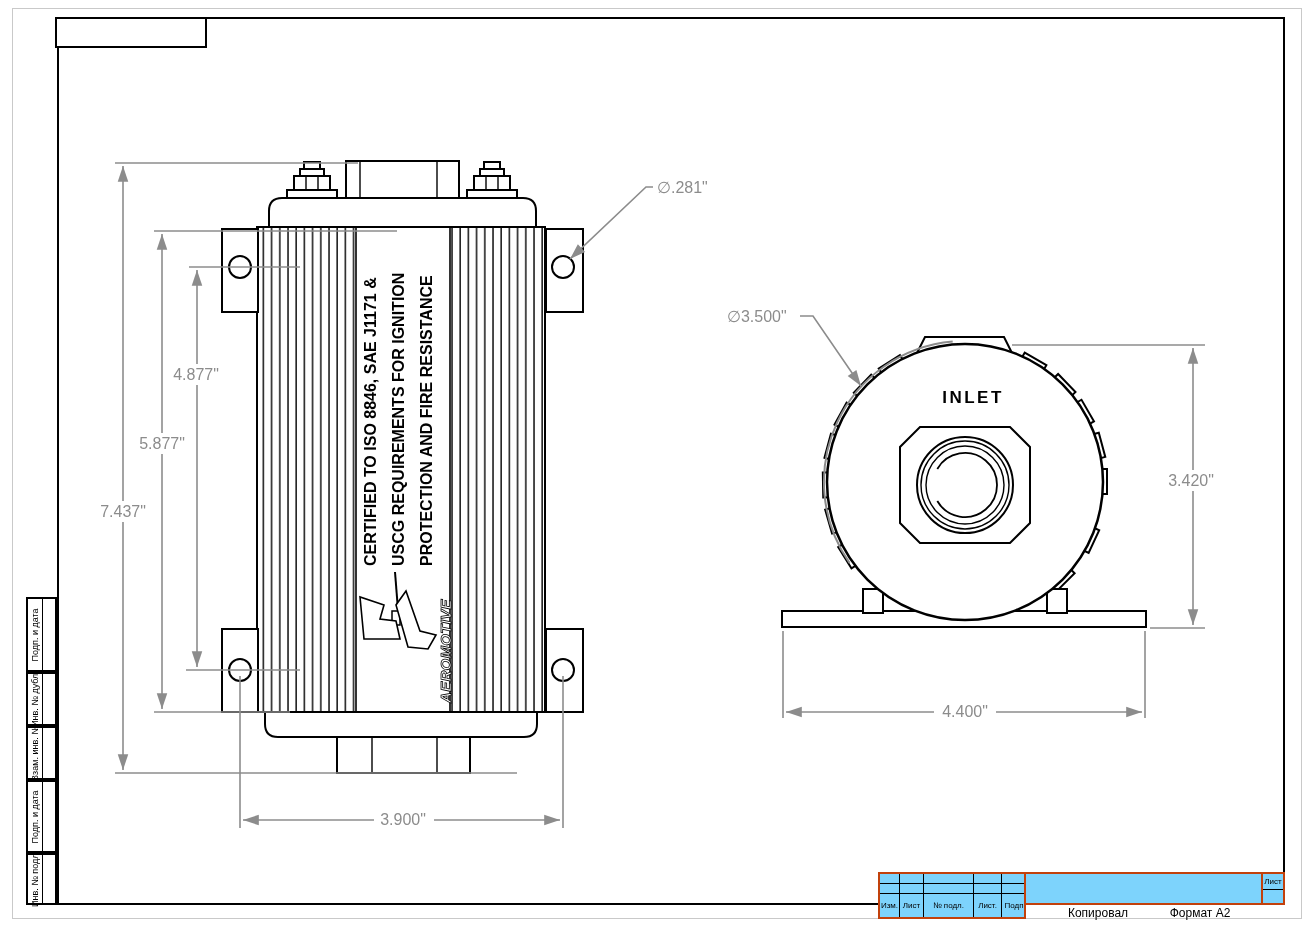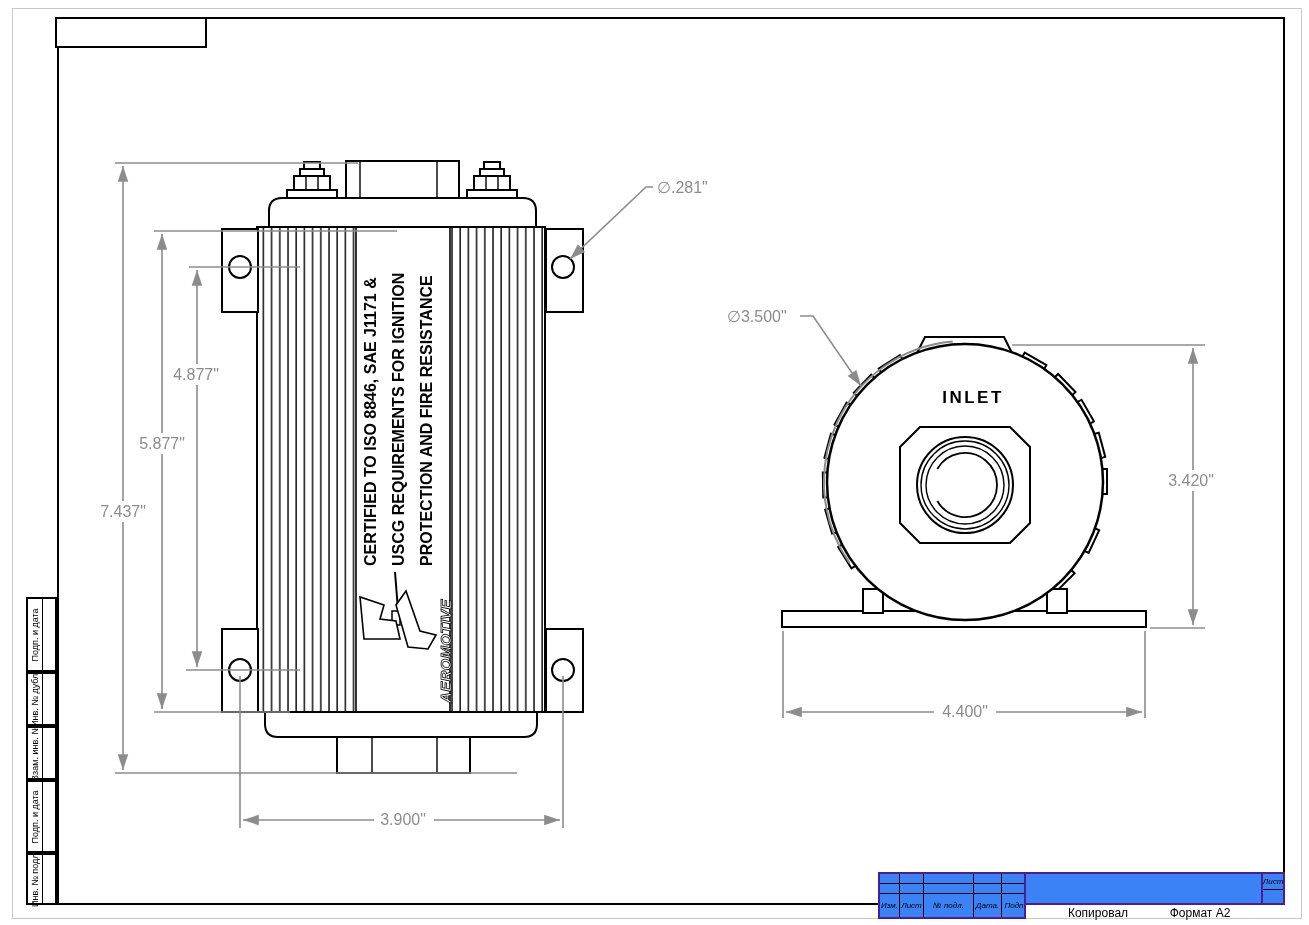--- a/index.html
+++ b/index.html
@@ -6,21 +6,21 @@
   body{width:1309px;height:925px;position:relative;overflow:hidden;
        font-family:"Liberation Sans", sans-serif;}
   .abs{position:absolute;box-sizing:border-box;}
   .page-border{left:12px;top:8px;width:1290px;height:911px;border:1px solid #c9c9c9;}
   .frame{left:57px;top:17px;width:1228px;height:888px;border:2px solid #000;}
   .topbox{left:55px;top:17px;width:152px;height:31px;border:2px solid #000;background:#fff;}
   .mblock{left:26px;width:31px;border:2px solid #000;background:#fff;}
   .mlabel{position:absolute;left:0;top:0;width:14px;height:100%;border-right:1.5px solid #000;}
   .mlabel span{position:absolute;left:50%;top:50%;transform:translate(-50%,-50%) rotate(-90deg);
        white-space:nowrap;font-size:9px;color:#000;}
-  .tb{border:2px solid #4c1d95;background:#3b82f6;font-style:italic;}
+  .tb{border:2px solid #c2410c;background:#7dd3fc;}
   .tb-table{left:878px;top:872px;width:148px;height:47px;display:grid;
        grid-template-columns:20px 24px 50px 28px 24px;grid-template-rows:10px 10px 1fr;}
   .tb-table .c{border-right:1.5px solid #000;border-bottom:1.5px solid #000;}
   .tb-table .c:nth-child(5n){border-right:none;}
   .tb-table .lab{border-bottom:none;display:flex;align-items:center;justify-content:center;
        font-size:8px;white-space:nowrap;overflow:hidden;}
   .tb-main{left:1024px;top:872px;width:239px;height:33px;}
   .tb-sheet{left:1261px;top:872px;width:24px;height:33px;}
   .tb-sheet .top{height:15px;border-bottom:1.5px solid #000;display:flex;align-items:center;
        justify-content:center;font-size:8px;}
@@ -67,21 +67,21 @@
     <div class="c"></div>
     <div class="c"></div>
   <div class="c"></div>
     <div class="c"></div>
     <div class="c"></div>
     <div class="c"></div>
     <div class="c"></div>
   <div class="c lab">Изм.</div>
   <div class="c lab">Лист</div>
   <div class="c lab">№ подл.</div>
-  <div class="c lab">Дата.</div>
+  <div class="c lab">Лист.</div>
   <div class="c lab">Подп</div>
 </div>
 <div class="abs tb tb-main"></div>
 <div class="abs tb tb-sheet">
   <div class="top">Лист</div>
 </div>
 <div class="abs footer-text" style="left:1028px;">Копировал</div>
 <div class="abs footer-text" style="left:1130px;">Формат A2</div>
 
 <svg class="abs" style="left:0;top:0;" width="1309" height="925" viewBox="0 0 1309 925">

